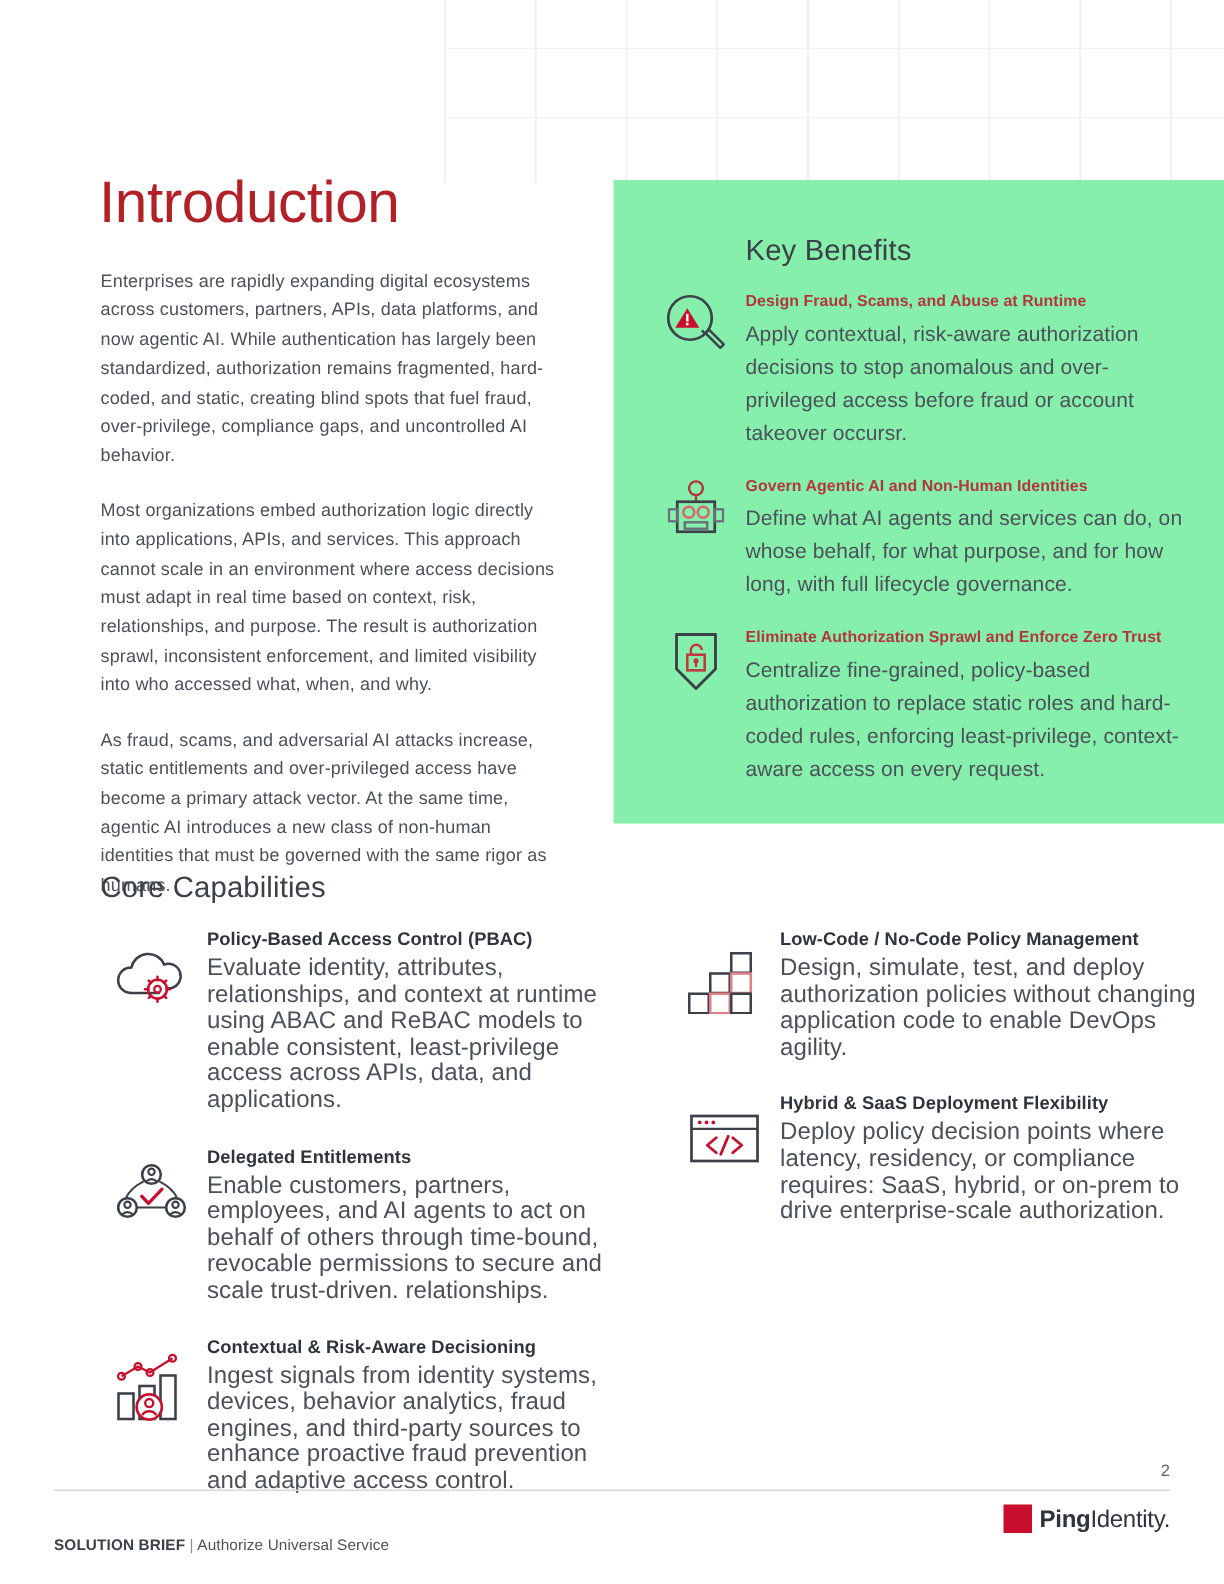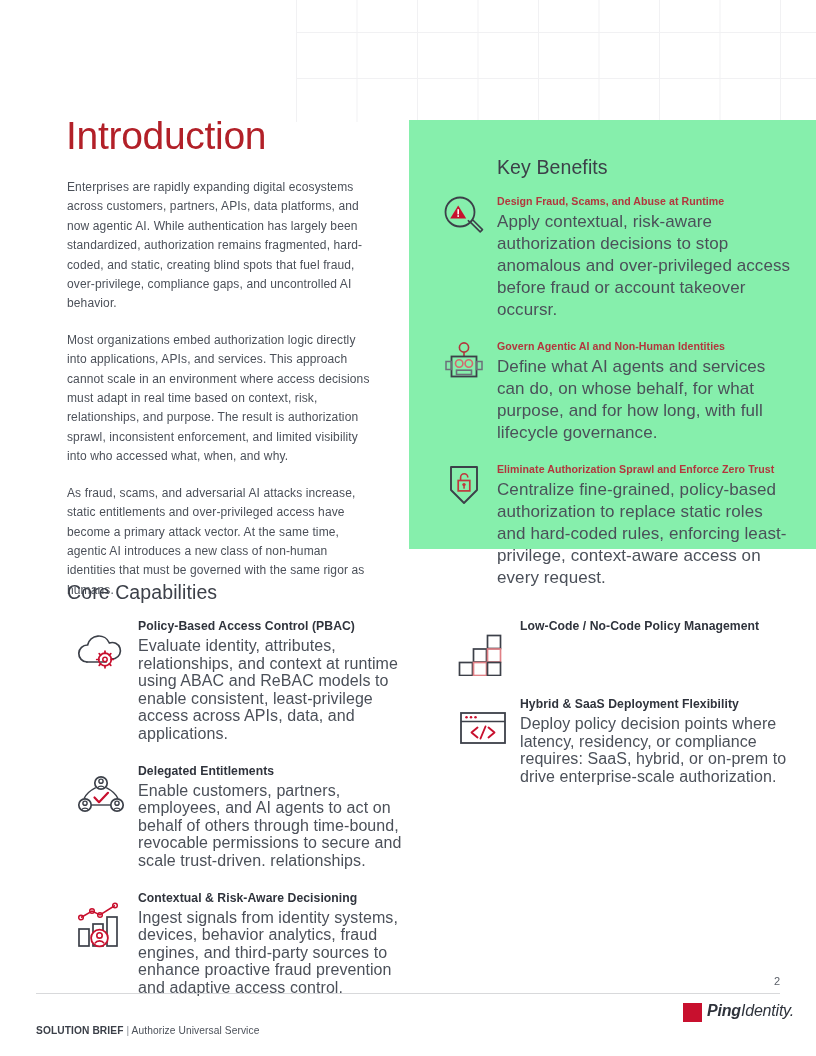--- a/index.html
+++ b/index.html
@@ -100,21 +100,21 @@
   .benefit-body { flex: 1; padding-right: 6px; }
   .benefit-head {
     font-size: 10.6px;
     font-weight: bold;
     color: #b2373d;
     line-height: 18px;
     margin-bottom: 1px;
     letter-spacing: 0.005em;
   }
   .benefit-text {
-    font-size: 17px;
+    font-size: 14px;
     line-height: 22px;
     color: #4b5059;
     letter-spacing: 0.005em;
   }
 
   
   .core-title {
     position: absolute;
     left: 67px;
     top: 581px;
@@ -184,26 +184,25 @@
     color: #3c4049;
     letter-spacing: 0.01em;
     margin-top: 16px;
   }
   .footer-text .fb { font-weight: bold; }
   .footer-text .fsep { color: #8a8f96; font-weight: normal; }
   .footer-text .fnorm { font-weight: normal; color: #4b5059; }
 
   .logo {
     position: absolute;
-    right: 22px;
+    right: 36px;
     top: 1003px;
     display: flex;
-    align-items: flex-start;
+    align-items: flex-end;
     gap: 5px;
-    font-style: italic;
   }
   .logo-mark {
     width: 19px;
     height: 19px;
     background: #c8102e;
   }
   .logo-word {
     font-size: 16px;
     color: #2f333c;
     letter-spacing: -0.2px;
@@ -381,20 +380,21 @@
             <rect x="31.5" y="7.5" width="13" height="13" fill="none" stroke="#3c4049" stroke-width="1.7"></rect>
             <rect x="17.5" y="21" width="13" height="13" fill="none" stroke="#3c4049" stroke-width="1.7"></rect>
             <rect x="31.5" y="21" width="13" height="13" fill="none" stroke="#e08086" stroke-width="1.7"></rect>
             <rect x="3.5" y="34.5" width="13" height="13" fill="none" stroke="#3c4049" stroke-width="1.7"></rect>
             <rect x="17.5" y="34.5" width="13" height="13" fill="none" stroke="#e08086" stroke-width="1.7"></rect>
             <rect x="31.5" y="34.5" width="13" height="13" fill="none" stroke="#3c4049" stroke-width="1.7"></rect>
           </svg>
         </div>
         <div class="cap-body">
           <div class="cap-head">Low-Code / No-Code Policy Management</div>
+          <div class="cap-text">Design, simulate, test, and deploy authorization policies without changing application code to enable DevOps agility.</div>
         </div>
       </div>
 
       <div class="cap">
         <div class="cap-icon">
           <svg width="54" height="44" viewBox="0 0 54 44">
             <rect x="5" y="7" width="44" height="30" fill="none" stroke="#3c4049" stroke-width="1.8"></rect>
             <line x1="5" y1="15.5" x2="49" y2="15.5" stroke="#3c4049" stroke-width="1.5"></line>
             <circle cx="10.5" cy="11.3" r="1.25" fill="#c8102e"></circle>
             <circle cx="15.0" cy="11.3" r="1.25" fill="#c8102e"></circle>

